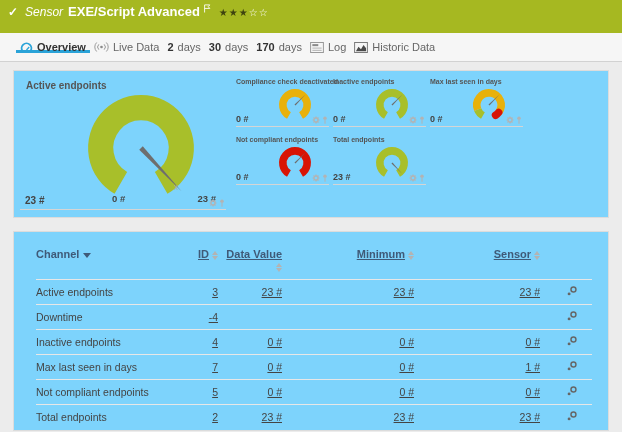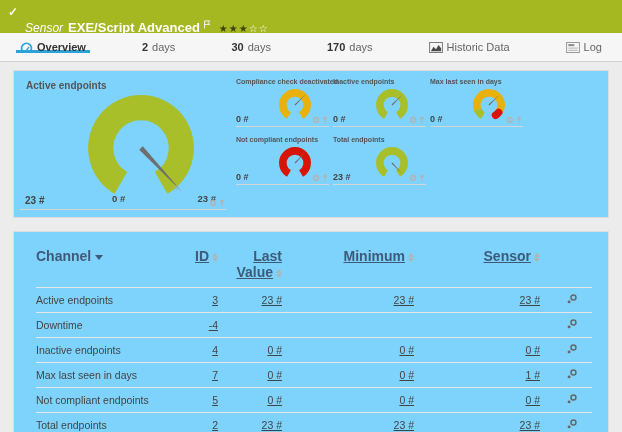--- a/index.html
+++ b/index.html
@@ -3,32 +3,32 @@
 <meta charset="utf-8">
 <style>
   * { margin:0; padding:0; box-sizing:border-box; }
   html,body { width:622px; height:432px; overflow:hidden;
     font-family:"Liberation Sans", sans-serif; background:#ececec; }
 
   
   .topbar { height:33px; background:var(--header-green); color:#fff;
     display:flex; align-items:flex-start; padding:4px 8px 0 8px; }
   .check { font-size:12px; font-weight:bold; margin:1px 7px 0 0; }
-  .title-block { line-height:13px;margin-top:16px; }
+  .title-block { line-height:13px; }
   .kind { font-style:italic; font-size:12px; margin-right:5px; }
   .sensor-title { font-weight:bold; font-size:13px; }
   .flag { margin:0 2px 4px 3px; vertical-align:top; }
   .stars { font-size:10px; margin-left:6px; letter-spacing:1px; }
   .stars .full { color:#3e430f; }
   .stars .empty { color:#fff; }
   .ok { font-size:8.5px; font-weight:bold; margin:2px 0 0 24px; }
 
   
   .tabs { height:29px; background:#f6f6f6; border-bottom:1px solid #d2d2d2;
-    display:flex; align-items:stretch; padding:8px 16px; justify-content:space-between; }
+    display:flex; align-items:stretch; padding:8px 16px; justify-content:flex-start; }
   .tab { display:flex; align-items:center; gap:4px; font-size:11px; color:#666;
     cursor:pointer; padding:0 4px; }
   .tab .num { font-weight:bold; color:#333; }
   .tab.active { color:#333; font-weight:bold; box-shadow:inset 0 -3px 0 var(--accent-blue); }
   .tab svg { flex:none; }
 
   
   .content { padding:8px 13px 0 13px; }
   .panel { background:#7dd3fc; border:1px solid #dcdcdc; }
 
@@ -45,21 +45,21 @@
   .gcard { width:93px; height:49px; position:relative;
     border-bottom:1px solid #d5d5d5; margin:0 2px 9px 2px; }
   .gtitle { font-size:7px; font-weight:bold; color:#555; white-space:nowrap; }
   .gsvg { position:absolute; right:15px; top:8px; width:38px; height:38px; }
   .gval { position:absolute; left:0; bottom:2px; font-size:9px; font-weight:bold; color:#444; }
   .gicons { position:absolute; right:1px; bottom:2px; display:flex; gap:2px; align-items:center; }
 
   
   .table-panel { min-height:200px; padding:6px 22px 0 22px; }
   table { width:100%; border-collapse:collapse; table-layout:fixed; }
-  th { text-align:left; vertical-align:top; color:var(--table-header); font-size:14px;
+  th { text-align:left; vertical-align:top; color:var(--table-header); font-size:11px;
     padding:10px 0 7px 0; cursor:pointer; }
   th.num, td.num { text-align:right;text-decoration:underline; }
   col.c-channel { width:132px; } col.c-id { width:50px; } col.c-last { width:64px; }
   col.c-min { width:132px; } col.c-max { width:126px; } col.c-edit { width:52px; }
   td { font-size:10.5px; color:#444; padding:5px 0; border-top:1px solid #e7e7e7; }
   td.c-edit { text-align:right; padding-right:14px; }
   .sort { display:inline-block; vertical-align:middle; margin-left:3px; }
   .sort i { display:block; width:0; height:0; border-left:3px solid transparent;
     border-right:3px solid transparent; }
   .sort .up { border-bottom:4px solid #b3b3b3; margin-bottom:1px; }
@@ -85,46 +85,53 @@
 
 <nav class="tabs">
   <div class="tab active">
     <svg width="13" height="13" viewBox="0 0 16 16">
         <path d="M3.2 12.5 A6 6 0 1 1 12.8 12.5" fill="none" stroke="#2ba3d8" stroke-width="2.3"></path>
         <line x1="8" y1="11" x2="11.3" y2="7.4" stroke="#2ba3d8" stroke-width="1.6"></line>
       </svg>
     <span>Overview</span>
   </div>
   <div class="tab">
+    <svg width="15" height="12" viewBox="0 0 18 14">
+        <circle cx="9" cy="7" r="1.6" fill="#8a8a8a"></circle>
+        <path d="M5.8 3.8 a4.5 4.5 0 0 0 0 6.4 M12.2 3.8 a4.5 4.5 0 0 1 0 6.4 M3.2 1.6 a7.6 7.6 0 0 0 0 10.8 M14.8 1.6 a7.6 7.6 0 0 1 0 10.8" stroke="#9a9a9a" fill="none" stroke-width="1.2"></path>
+      </svg>
+    <span>Live Data</span>
+  </div>
+  <div class="tab">
     <span class="num">2</span>
     <span>days</span>
   </div>
   <div class="tab">
     <span class="num">30</span>
     <span>days</span>
   </div>
   <div class="tab">
     <span class="num">170</span>
     <span>days</span>
-  </div>
-  <div class="tab">
-    <svg width="14" height="11" viewBox="0 0 16 13">
-        <rect x="0.5" y="0.5" width="15" height="12" fill="none" stroke="#666"></rect>
-        <path d="M2 11 L5 5.5 L8 8.5 L11 3.5 L14 7.5 L14 11 Z" fill="#4a4a4a"></path>
-      </svg>
-    <span>Historic Data</span>
   </div>
   <div class="tab">
     <svg width="14" height="11" viewBox="0 0 16 13">
         <rect x="0.5" y="0.5" width="15" height="12" fill="none" stroke="#8a8a8a"></rect>
         <rect x="2.5" y="2.5" width="7" height="2.4" fill="#8a8a8a"></rect>
         <rect x="2.5" y="6.5" width="11" height="1.4" fill="#bdbdbd"></rect>
         <rect x="2.5" y="9.2" width="11" height="1.4" fill="#bdbdbd"></rect>
       </svg>
     <span>Log</span>
+  </div>
+  <div class="tab">
+    <svg width="14" height="11" viewBox="0 0 16 13">
+        <rect x="0.5" y="0.5" width="15" height="12" fill="none" stroke="#666"></rect>
+        <path d="M2 11 L5 5.5 L8 8.5 L11 3.5 L14 7.5 L14 11 Z" fill="#4a4a4a"></path>
+      </svg>
+    <span>Historic Data</span>
   </div>
 </nav>
 
 <main class="content">
 
   <section class="panel gauges-panel">
     <div class="panel-big">
       <div class="gtitle-big">Active endpoints</div>
       <div class="bigsvg"><svg width="100%" height="100%" viewBox="0 0 100 100">
             <path d="M 34.0,77.7 A 32 32 0 1 1 66.0,77.7" fill="none" stroke="#a8bf2a" stroke-width="20"></path>
@@ -304,21 +311,21 @@
           <col class="c-id">
           <col class="c-last">
         <col class="c-min">
           <col class="c-max">
           <col class="c-edit">
       </colgroup>
       <thead>
         <tr>
           <th><span>Channel</span><span class="caret"></span></th>
           <th class="num"><span>ID</span><span class="sort"><i class="up"></i><i class="dn"></i></span></th>
-          <th class="num"><span>Last Value</span><span class="sort"><i class="up"></i><i class="dn"></i></span></th>
+          <th class="num"><span>Data Value</span><span class="sort"><i class="up"></i><i class="dn"></i></span></th>
           <th class="num"><span>Minimum</span><span class="sort"><i class="up"></i><i class="dn"></i></span></th>
           <th class="num"><span>Sensor</span><span class="sort"><i class="up"></i><i class="dn"></i></span></th>
           <th></th>
         </tr>
       </thead>
       <tbody>
           <tr>
             <td>Active endpoints</td>
             <td class="num">3</td>
             <td class="num">23 #</td>

